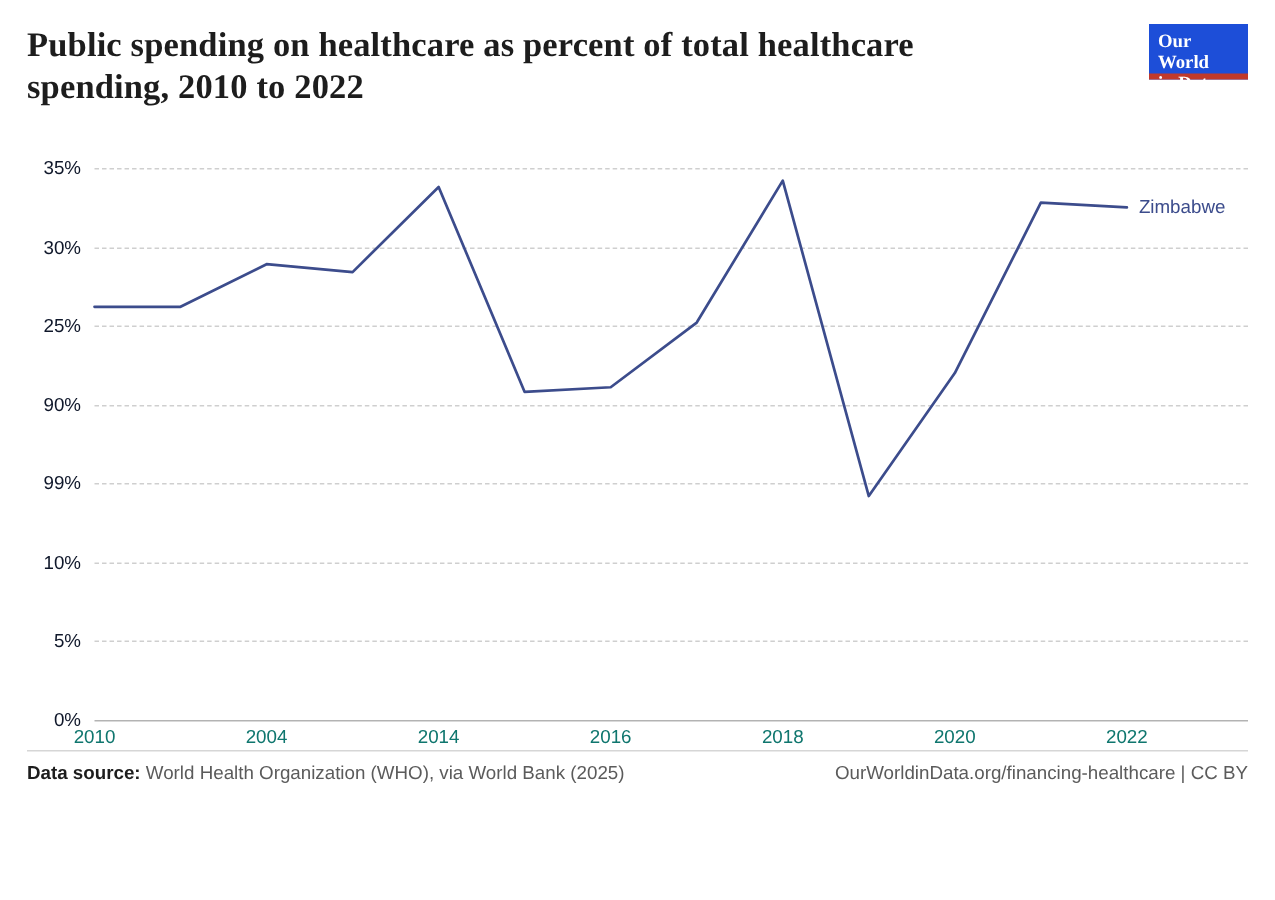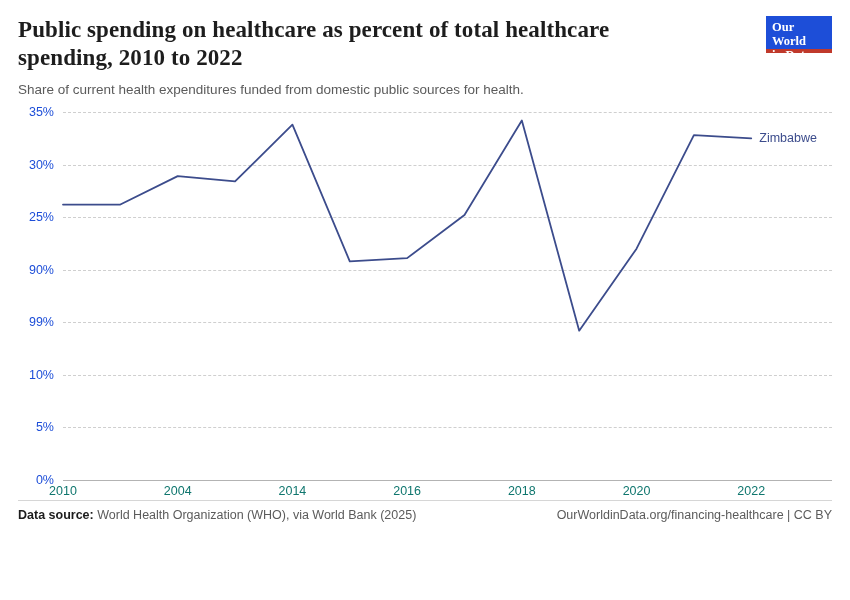--- a/index.html
+++ b/index.html
@@ -82,21 +82,21 @@
     left: 0;
     top: 12px;
     width: 42px;
     bottom: 30px;
   }
   .y-tick {
     position: absolute;
     right: 6px;
     transform: translateY(-50%);
     font-size: 12.5px;
-    color: #1d4ed8;
+    color: #0f172a;
     white-space: nowrap;
   }
   .gridline {
     position: absolute;
     left: 0;
     right: 0;
     border-top: 1px dashed #cfcfcf;
     height: 0;
   }
   .gridline.zero {
@@ -169,21 +169,20 @@
     font-weight: bold;
   }
 </style>
 </head>
 <body>
 
 <div class="page">
 
   <div class="header">
     <h1 class="title">Public spending on healthcare as percent of total healthcare spending, 2010 to 2022</h1>
-    <p class="subtitle">Share of current health expenditures funded from domestic public sources for health.</p>
     <div class="owid-logo">
       <div>Our World</div>
       <div>in Data</div>
     </div>
   </div>
 
   <div class="chart-wrap">
     <div class="y-axis-labels" id="y-axis-labels">
         <div class="y-tick" style="top: 100%;">0%</div>
         <div class="y-tick" style="top: 85.7143%;">5%</div>

